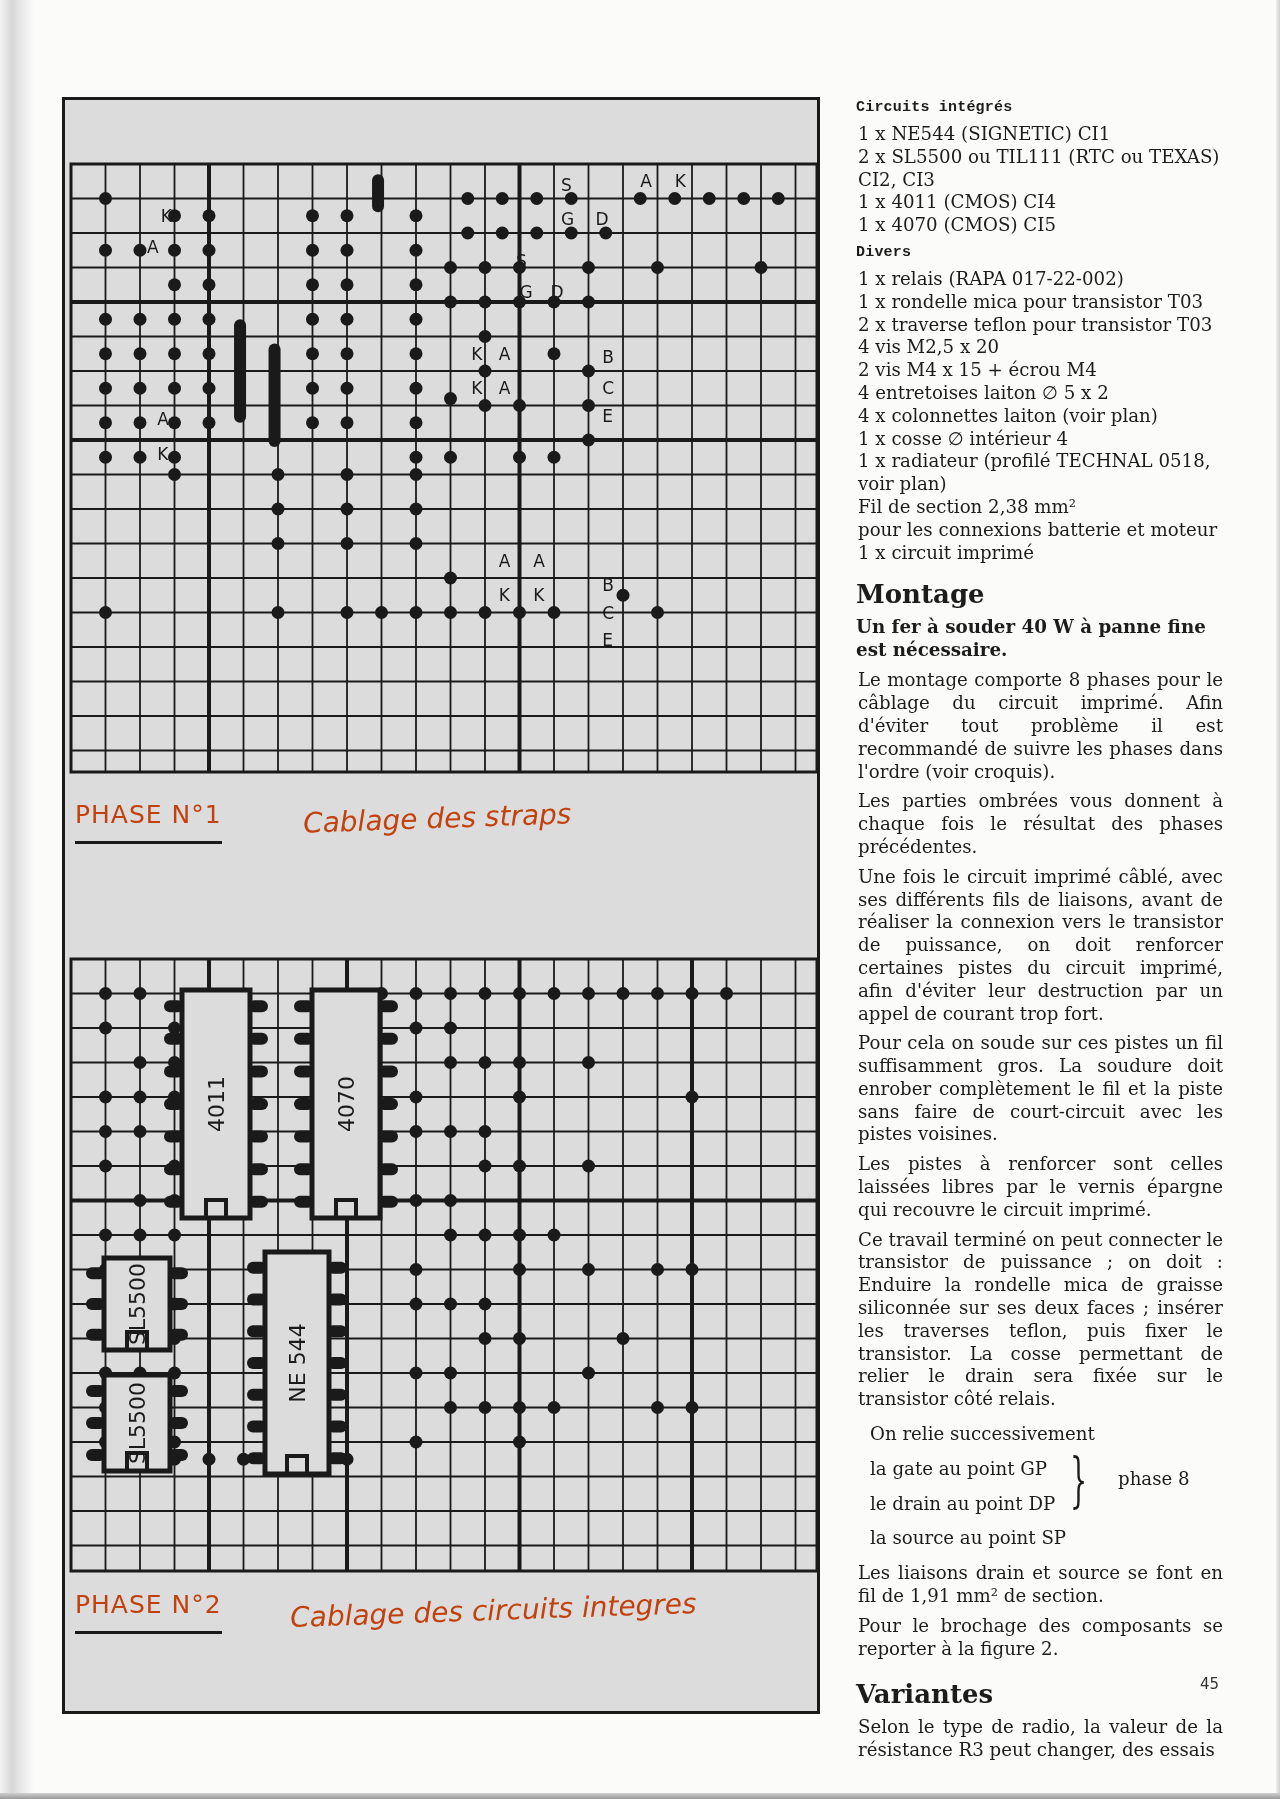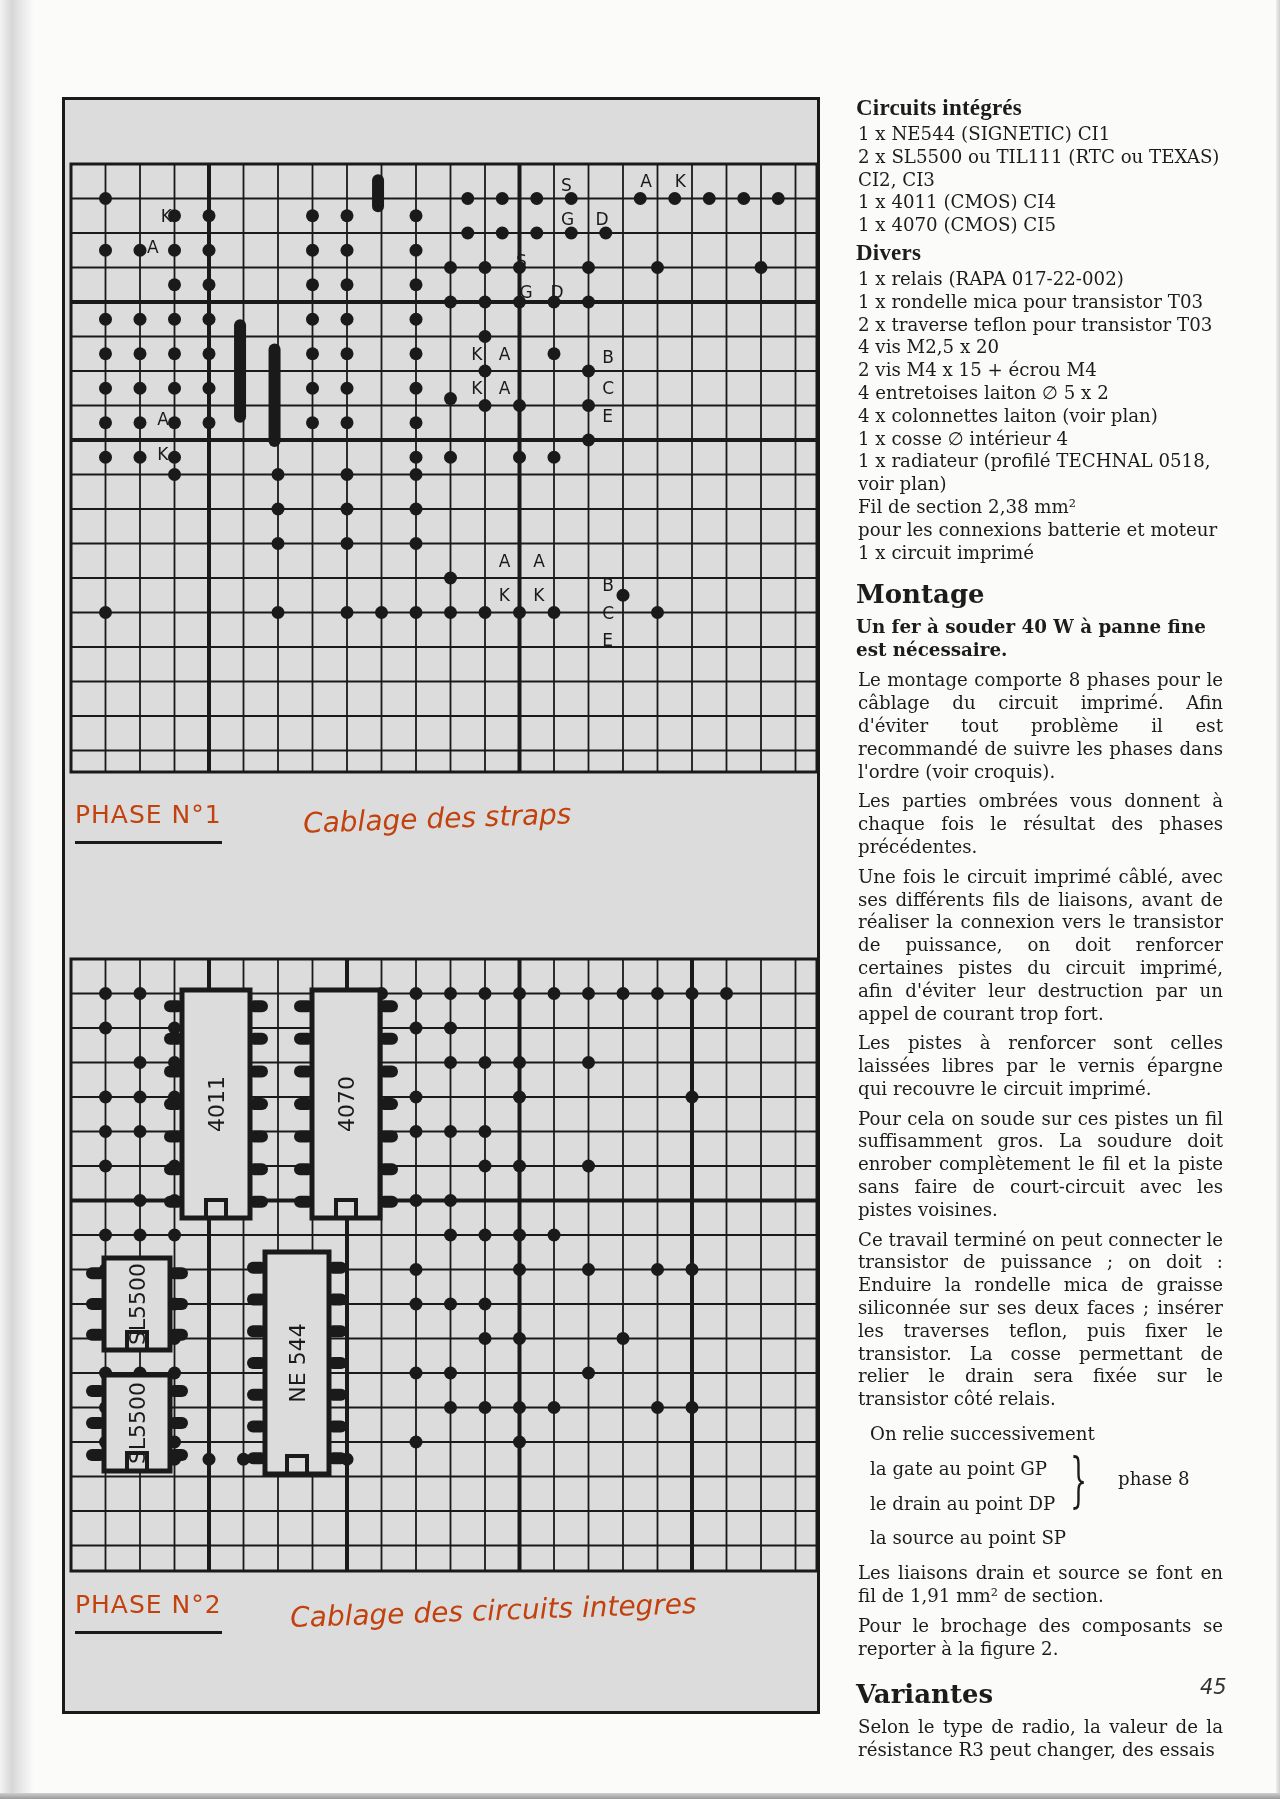--- a/index.html
+++ b/index.html
@@ -35,43 +35,43 @@
     position: absolute; font-size: 25px; letter-spacing: 1px; font-style: normal;
     border-bottom: 3px solid #1a1a1a; padding-bottom: 12px; white-space: nowrap;
   }
   .phase-title { position: absolute; font-size: 28px; white-space: nowrap; transform: rotate(-2deg); }
 
   .text-col {
     position: absolute; left: 858px; top: 96px; width: 373px;
     font-size: 18.2px; line-height: 22.8px;
   }
   .text-col .h-small {
-    font-family: Liberation Serif, serif; font-weight: bold; font-size: 23px;
+    font-family: Liberation Mono, monospace; font-weight: bold; font-size: 15px;
     letter-spacing: 0.2px; margin: 0 0 3px -2px; line-height: 24px;
   }
   .text-col .h-big {
     font-family: "DejaVu Serif", serif; font-weight: bold; font-size: 26px;
     margin: 14px 0 6px -2px; line-height: 32px;
   }
   .text-col .lead {
     font-weight: bold; font-size: 18.3px; line-height: 22.5px; margin: 2px 0 8px -2px;
   }
   .text-col .list-line { margin: 0; white-space: nowrap; }
   .text-col .list-line.wrap { white-space: normal; }
   .text-col p { margin: 0 8px 7px 0; text-align: justify; }
   .bracket-block { position: relative; margin-bottom: 7px; }
   .bracket-block .bl { margin: 12px; }
   .bracket-brace {
     position: absolute; left: 212px; top: 22px; font-size: 60px; line-height: 68px;
     transform: scaleX(0.45); transform-origin: left top; font-family: "DejaVu Serif", serif;
   }
   .bracket-label { position: absolute; left: 232px; top: 45px; margin-left: 28px; }
   .page-number {
-    position: absolute; left: 1200px; top: 1675px; font-size: 21px;
-    font-family: "DejaVu Sans", "Liberation Sans", sans-serif; color: #333; font-style: italic;
+    position: absolute; left: 1200px; top: 1675px; font-size: 15px;
+    font-family: "DejaVu Sans", "Liberation Sans", sans-serif; color: #333;
   }
 </style>
 </head>
 <body>
 
 <div class="left-shadow"></div>
 <div class="right-edge"></div>
 
 <div class="figure-panel">
   <div class="board" id="board1" style="left:2px; top:60px;">
@@ -505,22 +505,22 @@
     <div class="list-line">Fil de section 2,38 mm²</div>
     <div class="list-line">pour les connexions batterie et moteur</div>
     <div class="list-line">1 x circuit imprimé</div>
   </div>
 
   <div class="h-big">Montage</div>
   <div class="lead">Un fer à souder 40 W à panne fine est nécessaire.</div>
   <p>Le montage comporte 8 phases pour le câblage du circuit imprimé. Afin d'éviter tout problème il est recommandé de suivre les phases dans l'ordre (voir croquis).</p>
   <p>Les parties ombrées vous donnent à chaque fois le résultat des phases précédentes.</p>
   <p>Une fois le circuit imprimé câblé, avec ses différents fils de liaisons, avant de réaliser la connexion vers le transistor de puissance, on doit renforcer certaines pistes du circuit imprimé, afin d'éviter leur destruction par un appel de courant trop fort.</p>
+  <p>Pour cela on soude sur ces pistes un fil suffisamment gros. La soudure doit enrober complètement le fil et la piste sans faire de court-circuit avec les pistes voisines.</p>
   <p>Les pistes à renforcer sont celles laissées libres par le vernis épargne qui recouvre le circuit imprimé.</p>
-  <p>Pour cela on soude sur ces pistes un fil suffisamment gros. La soudure doit enrober complètement le fil et la piste sans faire de court-circuit avec les pistes voisines.</p>
   <p>Ce travail terminé on peut connecter le transistor de puissance ; on doit : Enduire la rondelle mica de graisse siliconnée sur ses deux faces ; insérer les traverses teflon, puis fixer le transistor. La cosse permettant de relier le drain sera fixée sur le transistor côté relais.</p>
 
   <div class="bracket-block">
     <div class="bl">On relie successivement</div>
     <div class="bl">la gate au point GP</div>
     <div class="bl">le drain au point DP</div>
     <div class="bl">la source au point SP</div>
     <span class="bracket-brace">}</span>
     <span class="bracket-label">phase 8</span>
   </div>

